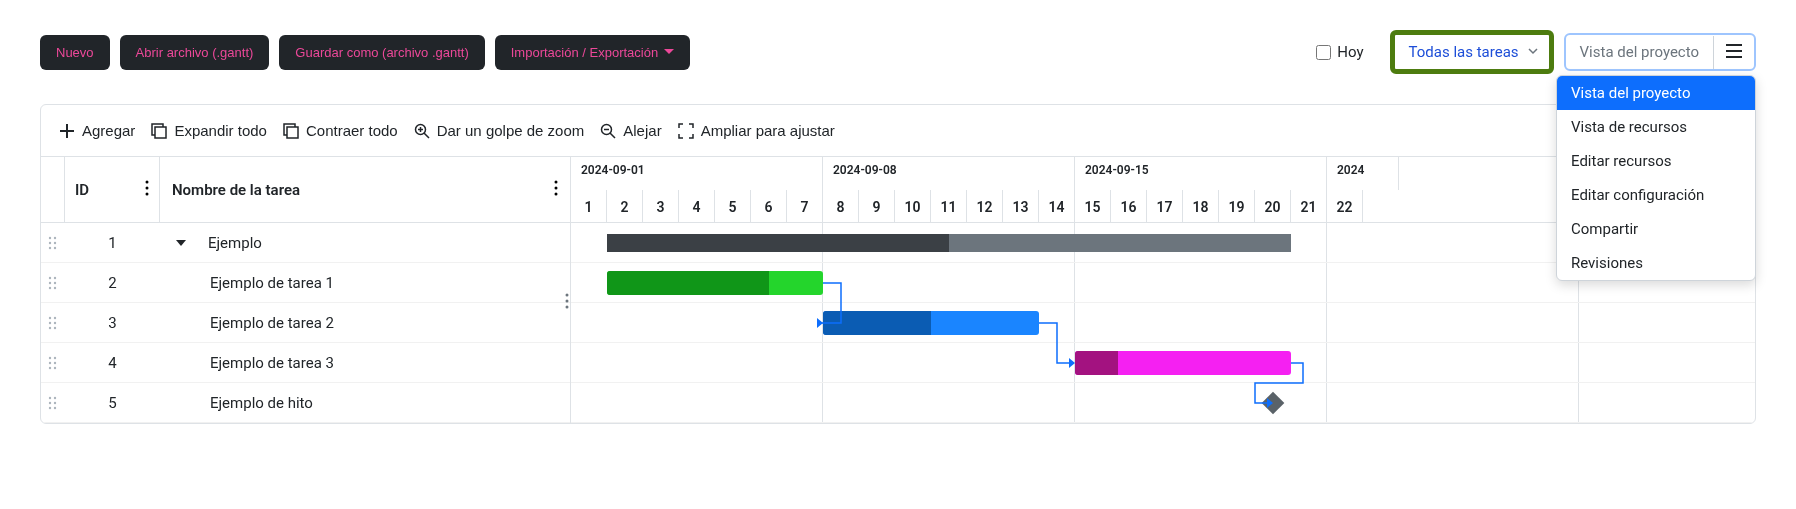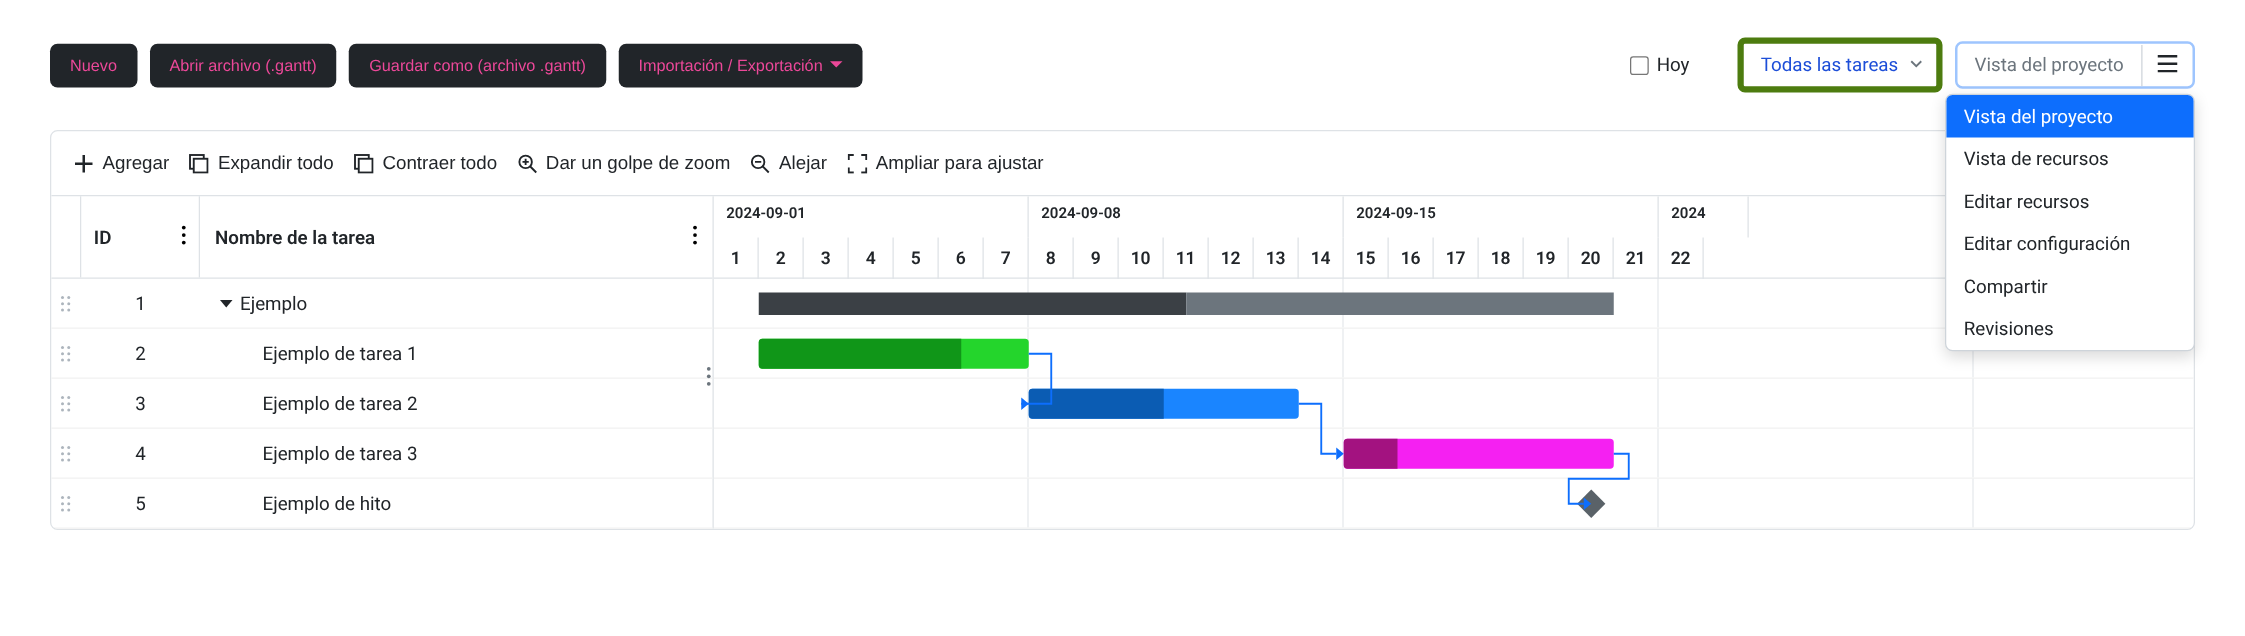--- a/index.html
+++ b/index.html
@@ -3,21 +3,21 @@
 <meta charset="utf-8">
 <style>
 * { box-sizing: border-box; margin: 0; padding: 0; }
 body { font-family: -apple-system, BlinkMacSystemFont, "Segoe UI", Roboto, sans-serif; font-size: 14px; color: #212529; background: #fff; width: 1796px; }
 
 
 .top-toolbar { display: flex; align-items: center; padding: 30px 40px 10px 40px; gap: 10px; }
 .btn-dark { background: #212529; color: #ec4899; border: none; padding: 10px 16px; border-radius: 6px; font-size: 13px; cursor: pointer; }
 .dropdown-caret::after { content: ""; display: inline-block; margin-left: 6px; vertical-align: 3px; border-top: 5px solid; border-right: 5px solid transparent; border-left: 5px solid transparent; }
 .spacer { flex: 1; }
-.checkbox-wrap { display: flex; align-items: center; gap: 6px; margin-right: 28px; font-size: 15px; }
+.checkbox-wrap { display: flex; align-items: center; gap: 6px; margin-right: 16px; font-size: 15px; }
 .checkbox-wrap input { width: 15px; height: 15px; }
 .select-box { border: 5px solid #4d7c0f; border-radius: 6px; padding: 8px 30px 8px 14px; font-size: 15px; color: #1d4ed8; background: #fff; position: relative; cursor: pointer; }
 .select-box .chevron { position: absolute; right: 10px; top: 50%; transform: translateY(-50%); }
 .view-select-wrap { position: relative; }
 .view-select { border: 2px solid #9ec5fe; border-radius: 6px; display: flex; align-items: center; background: #fff; }
 .view-select-text { padding: 8px 14px; font-size: 15px; color: #6c757d; border: none; background: transparent; }
 .hamburger-btn { border: none; border-left: 1px solid #ced4da; padding: 8px 12px; background: transparent; cursor: pointer; }
 .dropdown-menu { position: absolute; top: 100%; right: 0; margin-top: 4px; background: #fff; border: 1px solid #ced4da; border-radius: 6px; box-shadow: 0 4px 12px rgba(0,0,0,0.15); min-width: 200px; z-index: 10; overflow: hidden; }
 .dropdown-item { padding: 8px 14px; font-size: 15px; cursor: pointer; }
 .dropdown-item.selected { background: #0d6efd; color: #fff; }
@@ -40,21 +40,21 @@
 .table-header { display: flex; border-bottom: 1px solid #dee2e6; height: 66px; }
 .col-handle { width: 24px; border-right: 1px solid #dee2e6; }
 .col-id-head { width: 95px; border-right: 1px solid #dee2e6; display: flex; align-items: center; justify-content: space-between; padding: 0 10px; font-weight: 600; font-size: 15px; text-align: center; }
 .col-name-head { flex: 1; display: flex; align-items: center; justify-content: space-between; padding: 0 12px; font-weight: 600; font-size: 15px; }
 .vdots { cursor: pointer; color: #212529; }
 
 
 .table-row { display: flex; height: 40px; align-items: center; border-bottom: 1px solid #f1f1f1; }
 .row-handle { width: 24px; display: flex; align-items: center; justify-content: center; color: #adb5bd; cursor: grab; }
 .row-id { width: 95px; display: flex; align-items: center; justify-content: center; font-size: 15px; }
-.row-name { flex: 1; padding-left: 16px; display: flex; align-items: center; gap: 2px; font-size: 15px; }
+.row-name { flex: 1; padding-left: 16px; display: flex; align-items: center; gap: 18px; font-size: 15px; }
 .indent-1 { padding-left: 50px; }
 .caret-down { display: inline-block; width: 0; height: 0; border-left: 5px solid transparent; border-right: 5px solid transparent; border-top: 6px solid #212529; margin-right: 4px; cursor: pointer; }
 
 
 .resize-handle { position: absolute; left: 524px; top: 136px; color: #6c757d; cursor: col-resize; z-index: 5; }
 
 
 .timeline-header { height: 66px; border-bottom: 1px solid #dee2e6; }
 .timeline-weeks { display: flex; height: 33px; }
 .week-label { border-right: 1px solid #dee2e6; padding: 6px 10px; font-weight: 600; font-size: 12px; flex-shrink: 0; }

